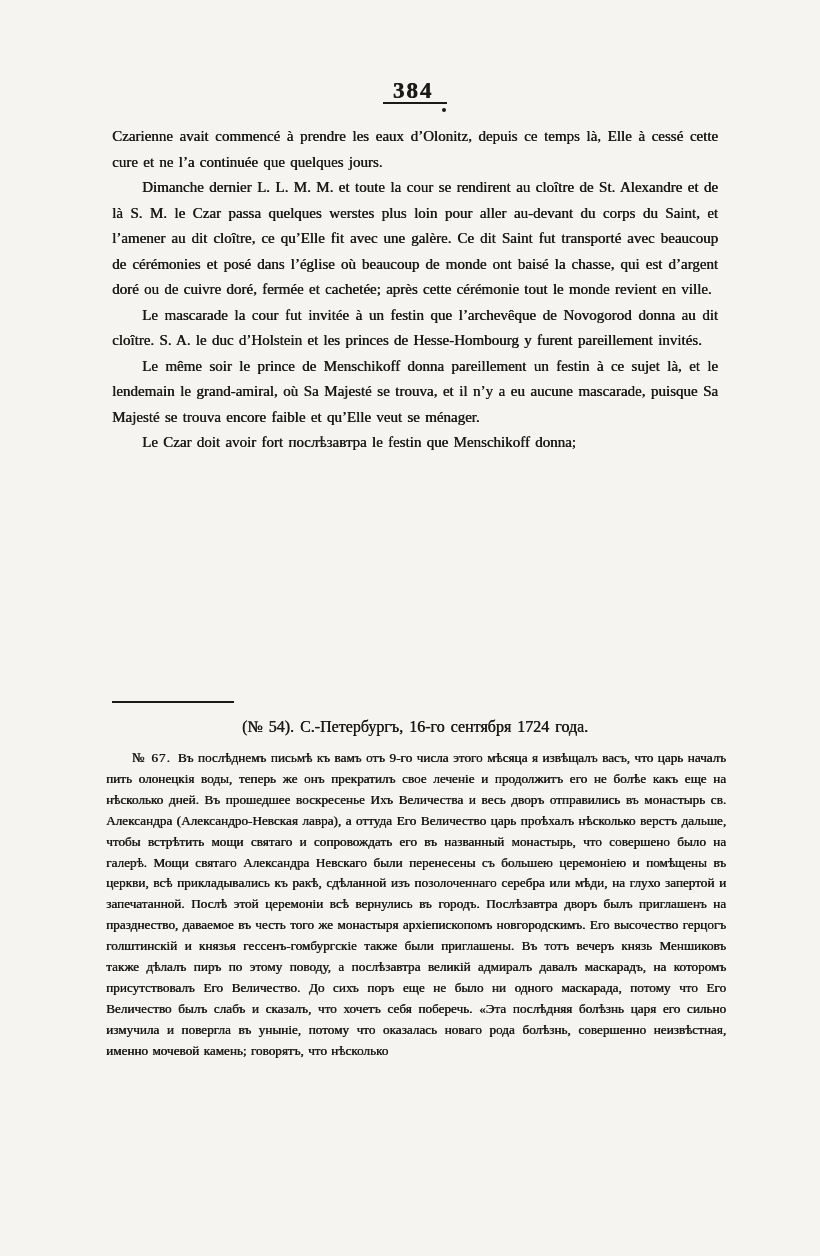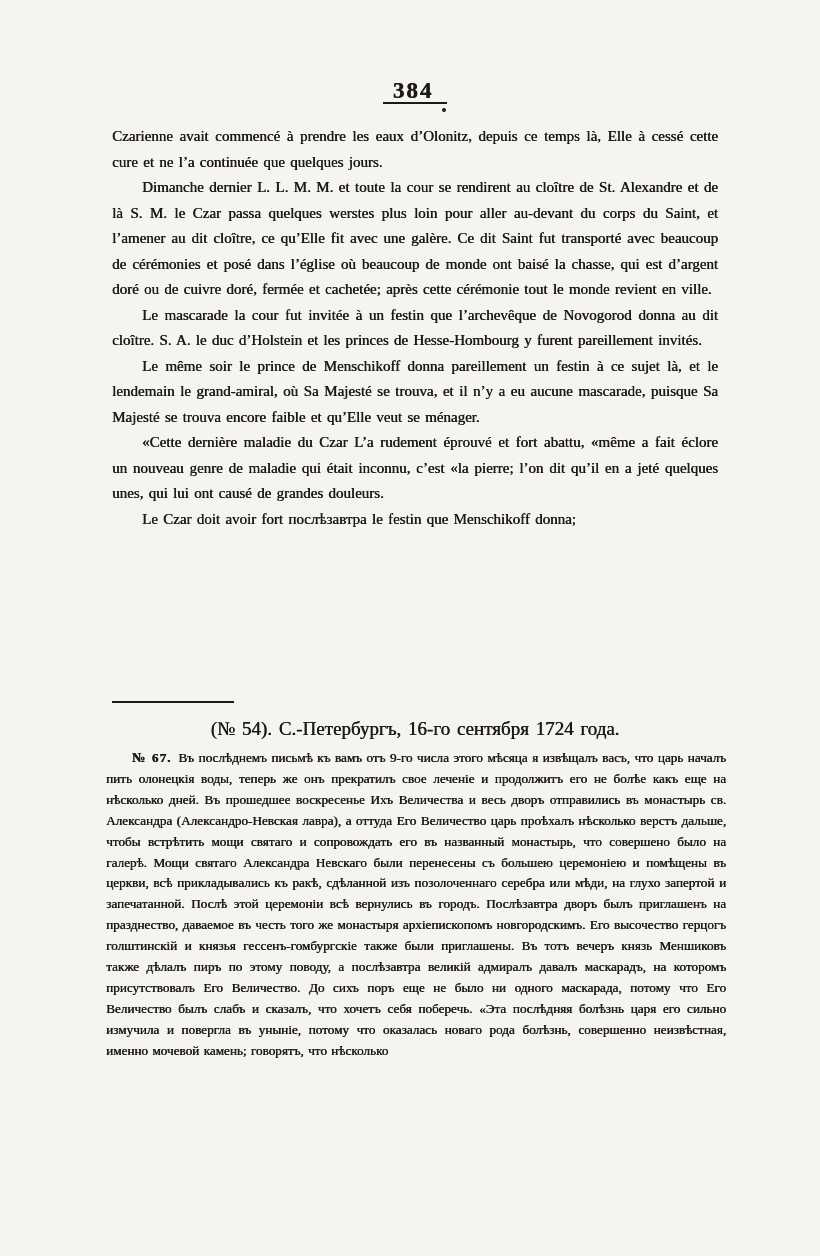--- a/index.html
+++ b/index.html
@@ -73,62 +73,61 @@
     height: 1.5px;
     background: #1c1a18;
   }
   .footnote-dateline {
     position: absolute;
     top: 718px;
     left: 112px;
     width: 606px;
     margin: 0;
     text-align: center;
-    font-size: 19px;
+    font-size: 16px;
     text-shadow: 0.4px 0 0 currentColor;
     word-spacing: 2px;
   }
   .russian-block {
     position: absolute;
     top: 748px;
     left: 106px;
     width: 620px;
     font-size: 13.2px;
     line-height: 20.9px;
     text-align: justify;
     text-shadow: 0.45px 0 0 currentColor;
     word-spacing: 1px;
   }
   .russian-block p {
     margin: 0;
     text-indent: 26px;
   }
   .footnote-number {
-    font-weight: bold;
+    font-weight: normal;
     margin-right: 7px;
     letter-spacing: 1px;
     margin-top: 22px;
   }
 </style>
 </head>
 <body>
 
 <div class="page">
 
   <div class="page-number">384</div>
 
   <div class="header-rule"></div>
   <div class="ink-dot"></div>
 
   <div class="french-block">
     <p class="no-indent">Czarienne avait commencé à prendre les eaux d’Olonitz, depuis ce temps là, Elle à cessé cette cure et ne l’a continuée que quelques jours.</p>
     <p>Dimanche dernier L. L. M. M. et toute la cour se rendirent au cloître de St. Alexandre et de là S. M. le Czar passa quelques werstes plus loin pour aller au-devant du corps du Saint, et l’amener au dit cloître, ce qu’Elle fit avec une galère. Ce dit Saint fut transporté avec beaucoup de cérémonies et posé dans l’église où beaucoup de monde ont baisé la chasse, qui est d’argent doré ou de cuivre doré, fermée et cachetée; après cette cérémonie tout le monde revient en ville.</p>
     <p>Le mascarade la cour fut invitée à un festin que l’archevêque de Novogorod donna au dit cloître. S. A. le duc d’Holstein et les princes de Hesse-Hombourg y furent pareillement invités.</p>
     <p>Le même soir le prince de Menschikoff donna pareillement un festin à ce sujet là, et le lendemain le grand-amiral, où Sa Majesté se trouva, et il n’y a eu aucune mascarade, puisque Sa Majesté se trouva encore faible et qu’Elle veut se ménager.</p>
-    <p>«Cette dernière maladie du Czar L’a rudement éprouvé et fort abattu, «même a fait éclore un nouveau genre de maladie qui était inconnu, c’est «la pierre; l’on dit qu’il en a jeté quelques unes, qui lui ont causé de grandes douleurs.</p>
     <p>Le Czar doit avoir fort послѣзавтра le festin que Menschikoff donna;</p>
   </div>
 
   <div class="footnote-rule"></div>
 
   <p class="footnote-dateline">(№ 54). С.-Петербургъ, 16-го сентября 1724 года.</p>
 
   <div class="russian-block">
     <p>
       <span class="footnote-number">№ 67.</span><span>Въ послѣднемъ письмѣ къ вамъ отъ 9-го числа этого мѣсяца я извѣщалъ васъ, что царь началъ пить олонецкія воды, теперь же онъ прекратилъ свое леченіе и продолжитъ его не болѣе какъ еще на нѣсколько дней. Въ прошедшее воскресенье Ихъ Величества и весь дворъ отправились въ монастырь св. Александра (Александро-Невская лавра), а оттуда Его Величество царь проѣхалъ нѣсколько верстъ дальше, чтобы встрѣтить мощи святаго и сопровождать его въ названный монастырь, что совершено было на галерѣ. Мощи святаго Александра Невскаго были перенесены съ большею церемоніею и помѣщены въ церкви, всѣ прикладывались къ ракѣ, сдѣланной изъ позолоченнаго серебра или мѣди, на глухо запертой и запечатанной. Послѣ этой церемоніи всѣ вернулись въ городъ. Послѣзавтра дворъ былъ приглашенъ на празднество, даваемое въ честь того же монастыря архіепископомъ новгородскимъ. Его высочество герцогъ голштинскій и князья гессенъ-гомбургскіе также были приглашены. Въ тотъ вечеръ князь Меншиковъ также дѣлалъ пиръ по этому поводу, а послѣзавтра великій адмиралъ давалъ маскарадъ, на которомъ присутствовалъ Его Величество. До сихъ поръ еще не было ни одного маскарада, потому что Его Величество былъ слабъ и сказалъ, что хочетъ себя поберечь. «Эта послѣдняя болѣзнь царя его сильно измучила и повергла въ уныніе, потому что оказалась новаго рода болѣзнь, совершенно неизвѣстная, именно мочевой камень; говорятъ, что нѣсколько</span>

